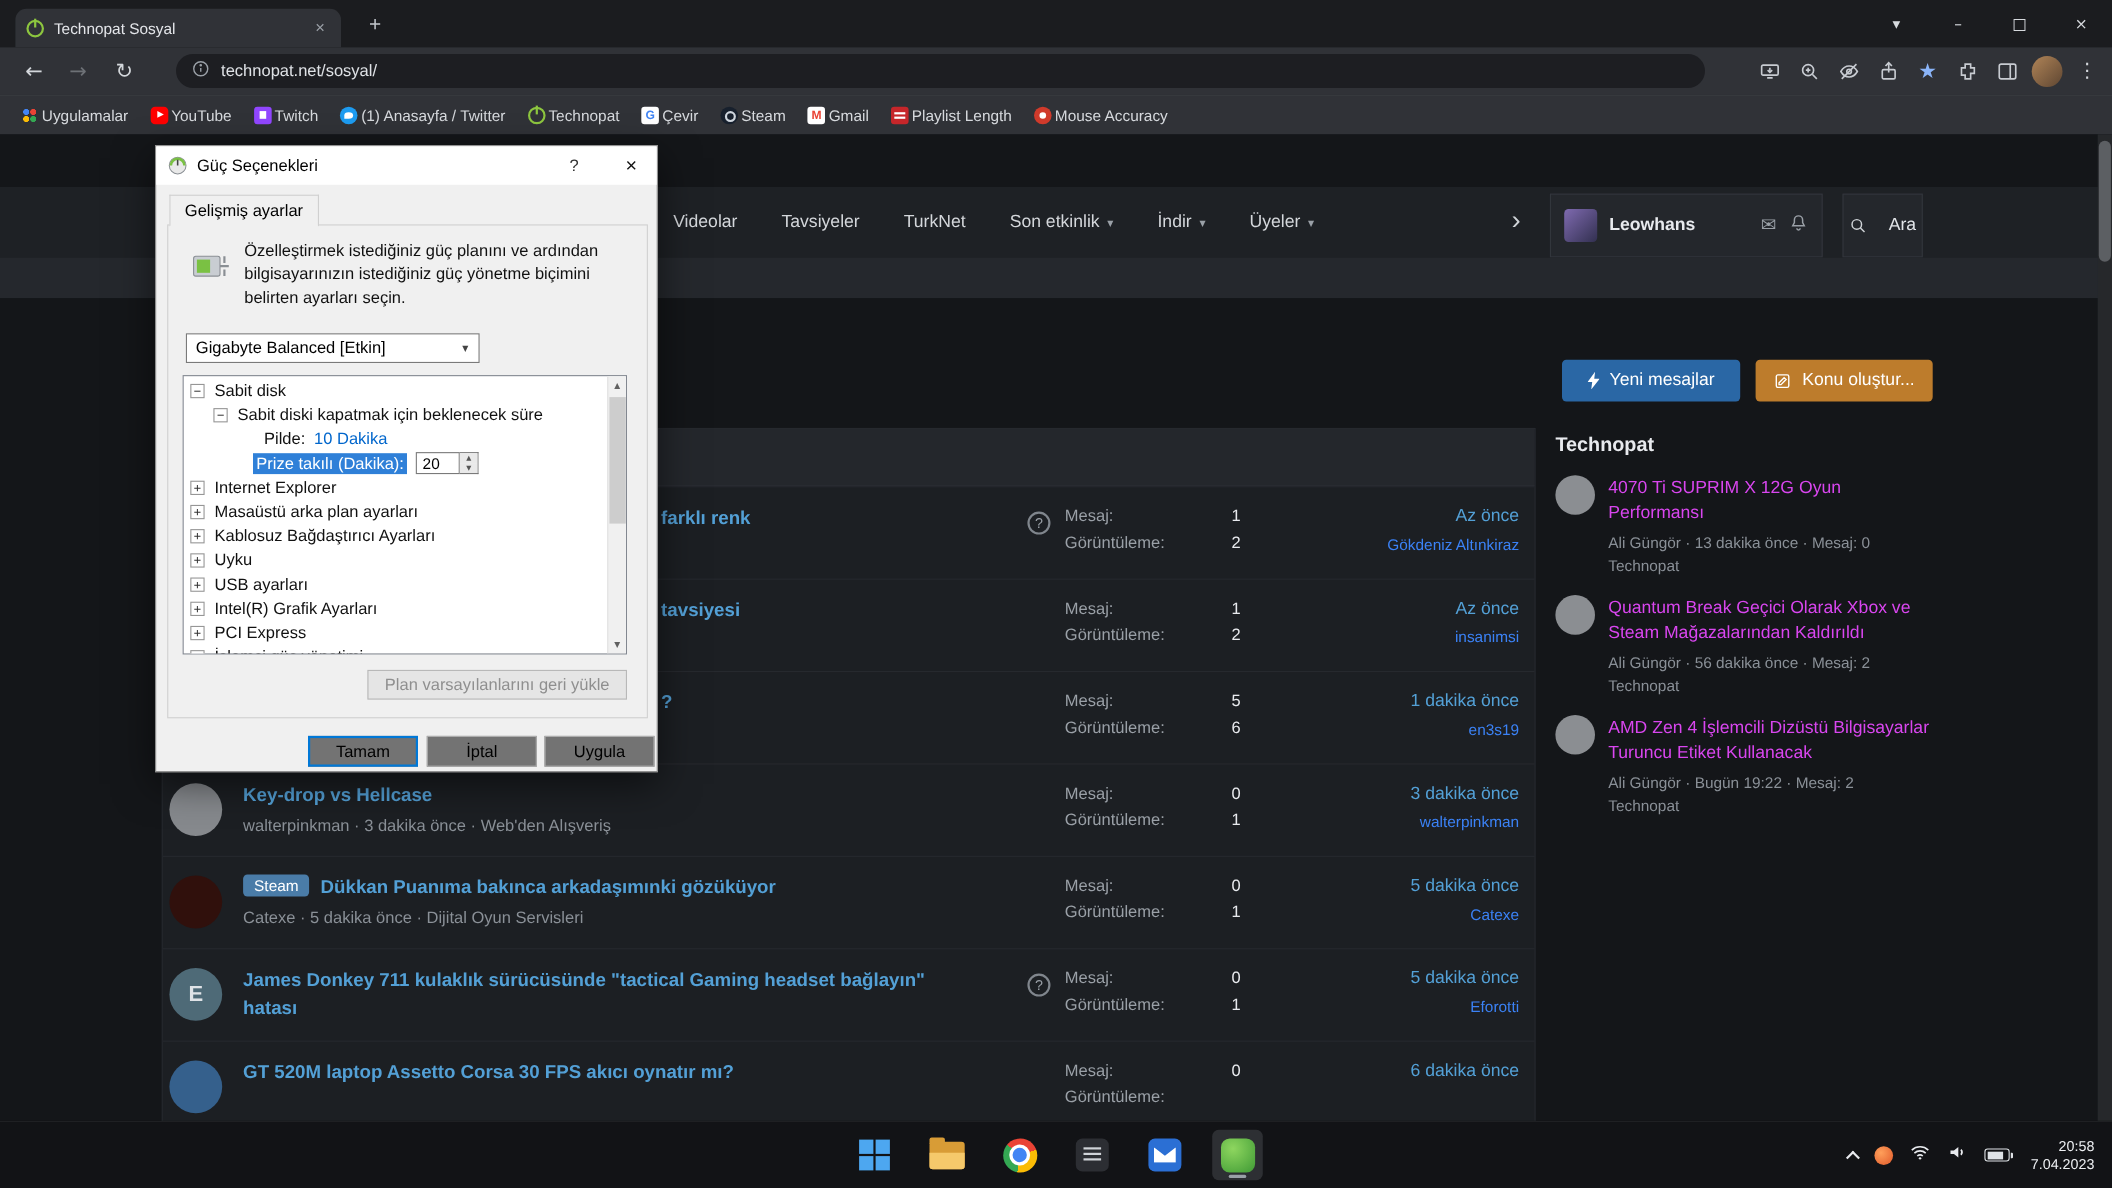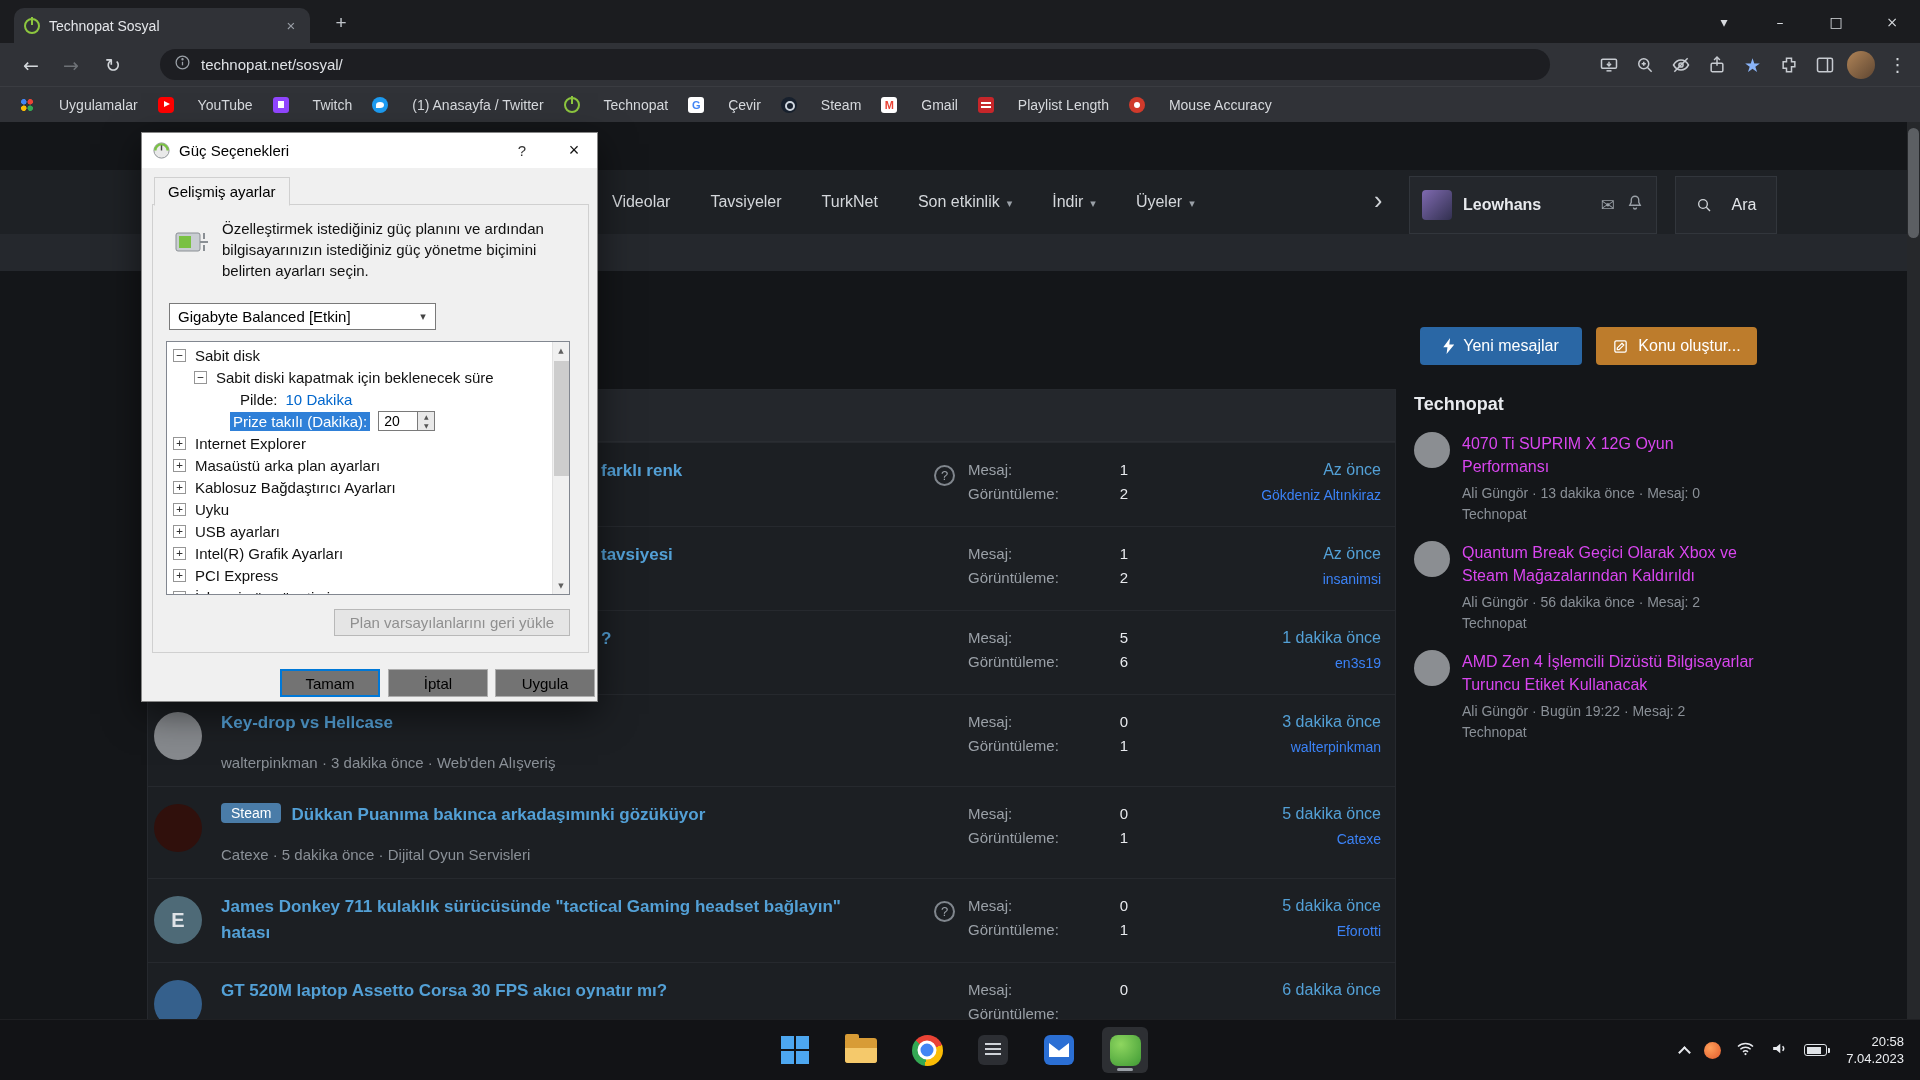--- a/index.html
+++ b/index.html
@@ -26,21 +26,21 @@
 .url{color:#dfe2e6;font-size:15px}
 .tb-right{position:absolute;right:6px;top:0;height:43px;display:flex;align-items:center;gap:3px}
 .tb-ic{width:33px;height:33px;display:flex;align-items:center;justify-content:center;border-radius:50%}
 .tb-ic svg{width:20px;height:20px;stroke:#c7cbd1;stroke-width:1.8;fill:none}
 .info-ic svg{width:17px;height:17px;stroke:#9aa0a7;stroke-width:1.8;fill:none}
 .star::before{content:"★";color:#8ab4f8;font-size:19px;font-family:"DejaVu Sans",sans-serif}
 .kebab::before{content:"⋮";color:#d3d7db;font-size:18px;font-family:"DejaVu Sans",sans-serif}
 .profile-pic{width:28px;height:28px;border-radius:50%;background:linear-gradient(135deg,#b08457,#5e4632);flex:none;margin:0 3px}
 
 .bookmarks-bar{position:absolute;left:0;top:86px;width:100%;height:36px;background:#303237;z-index:10;display:flex;align-items:center;padding:0 10px;gap:2px;border-top:1px solid #3a3c41}
-.bm{display:flex;gap:24px;padding:4px 9px;border-radius:8px}
+.bm{display:flex;gap:3px;padding:4px 9px;border-radius:8px}
 .bm-label{color:#d6d9dd;font-size:14px;white-space:nowrap}
 .bmi{width:16px;height:16px;border-radius:3px;flex:none;position:relative;display:inline-block}
 .ic-apps{background:radial-gradient(circle at 30% 30%,#4285f4 2.5px,transparent 3px),radial-gradient(circle at 70% 30%,#ea4335 2.5px,transparent 3px),radial-gradient(circle at 30% 70%,#fbbc05 2.5px,transparent 3px),radial-gradient(circle at 70% 70%,#34a853 2.5px,transparent 3px)}
 .ic-youtube{background:#fe0000;border-radius:4px}
 .ic-youtube::after{content:"";position:absolute;left:6px;top:4.5px;border-left:6px solid #fff;border-top:3.5px solid transparent;border-bottom:3.5px solid transparent}
 .ic-twitch{background:#9146ff}
 .ic-twitch::after{content:"";position:absolute;left:5px;top:4px;width:6px;height:7px;background:#fff}
 .ic-twitter{background:#1d9bf0;border-radius:50%}
 .ic-twitter::after{content:"";position:absolute;left:4px;top:5px;width:8px;height:6px;background:#fff;border-radius:50% 50% 50% 0}
 .ic-technopat{border:2px solid #8dc63f;border-radius:50%;background:transparent}
@@ -62,40 +62,40 @@
 .site-nav{position:absolute;left:612px;top:0;height:100%;display:flex;align-items:center;gap:40px}
 .nav-item{display:flex;align-items:center;gap:7px;color:#d4d7db;font-size:16px;white-space:nowrap}
 .caret::before{content:"▾";font-size:11px;color:#9aa0a7;font-family:"DejaVu Sans",sans-serif}
 .header-chevron{position:absolute;left:1374px;top:16px;color:#cfd3d7;font-size:25px}
 .header-chevron::before{content:"›"}
 .user-chip{position:absolute;left:1409px;top:6px;width:248px;height:58px;background:#24272c;border:1px solid #32363c;display:flex;align-items:center;padding:0 12px;gap:11px}
 .user-avatar{width:30px;height:30px;border-radius:4px;background:linear-gradient(135deg,#7f6ab0,#323050);flex:none}
 .user-name{color:#e8eaee;font-size:16px;font-weight:bold;flex:1}
 .envelope::before{content:"✉";color:#9aa0a7;font-size:17px;font-family:"DejaVu Sans",sans-serif}
 .bell svg{width:18px;height:18px;stroke:#9aa0a7;stroke-width:1.8;fill:none}
-.search-box{position:absolute;left:1675px;top:6px;width:102px;height:58px;background:#24272c;border:1px solid #32363c;display:flex;align-items:center;justify-content:center;gap:20px;color:#e2e5e9;font-size:16px}
+.search-box{position:absolute;left:1675px;top:6px;width:73px;height:58px;background:#24272c;border:1px solid #32363c;display:flex;align-items:center;justify-content:center;gap:20px;color:#e2e5e9;font-size:16px}
 .search-box svg{width:16px;height:16px;stroke:#cfd3d7;stroke-width:2;fill:none}
 .subnav{position:absolute;left:0;top:112px;width:100%;height:37px;background:#25282d;display:flex;align-items:center;padding-left:606px;gap:36px}
 .subnav-link{color:#4ba3e3;font-size:15px;white-space:nowrap}
 
 .btn-new{position:absolute;left:1420px;top:205px;width:162px;height:38px;background:#2a67a5;border-radius:4px;display:flex;align-items:center;justify-content:center;gap:9px;color:#fff;font-size:16px}
 .bolt{width:11px;height:16px;background:#fff;clip-path:polygon(62% 0,0 58%,38% 58%,30% 100%,100% 40%,55% 40%)}
 .btn-create{position:absolute;left:1596px;top:205px;width:161px;height:38px;background:#bd7c2c;border-radius:4px;display:flex;align-items:center;justify-content:center;gap:9px;color:#fff;font-size:16px}
 .btn-create svg{width:17px;height:17px;stroke:#fff;stroke-width:1.8;fill:none}
 
 .threads{position:absolute;left:147px;top:267px;width:1249px;background:#1c1f23;border:1px solid #26292e}
 .threads-header{height:52px;background:#24272c;border-bottom:1px solid #2a2d32}
 .thread-row{position:relative;min-height:84px;padding:15px 16px 15px 73px;border-top:1px solid #26292e}
 .t-avatar{position:absolute;left:6px;top:17px;width:48px;height:48px;border-radius:50%;background:#555;color:#dfe3e7;font-size:20px;font-weight:bold;display:flex;align-items:center;justify-content:center}
 .t-main{margin-right:500px}
 .t-titleline{display:flex;align-items:flex-start}
 .t-badge{display:inline-block;background:#4a7ca8;color:#fff;font-size:14px;padding:2px 10px;border-radius:4px;margin-right:10px;flex:none;margin-top:1px}
 .t-title{color:#53a0d6;font-size:17px;font-weight:bold;line-height:26px}
 .thread-row.cut .t-title{margin-left:380px}
-.t-meta{color:#8a9097;font-size:15px;margin-top:18px}
+.t-meta{color:#8a9097;font-size:15px;margin-top:6px}
 .t-q{position:absolute;left:786px;top:22px;width:21px;height:21px;border:2px solid #80868d;border-radius:50%;color:#9aa0a7;font-size:13px;display:flex;align-items:center;justify-content:center}
 .t-q::before{content:"?"}
 .t-stats{position:absolute;left:820px;top:18px;width:160px}
 .t-stat{display:flex;justify-content:space-between;margin-bottom:7px}
 .t-label{color:#9aa0a7;font-size:15px}
 .t-val{color:#e8eaee;font-size:15px}
 .t-last{position:absolute;right:14px;top:18px;text-align:right}
 .t-time{display:block;color:#53a0d6;font-size:16px}
 .t-user{color:#3b82f6;font-size:14px;margin-top:8px}
 

